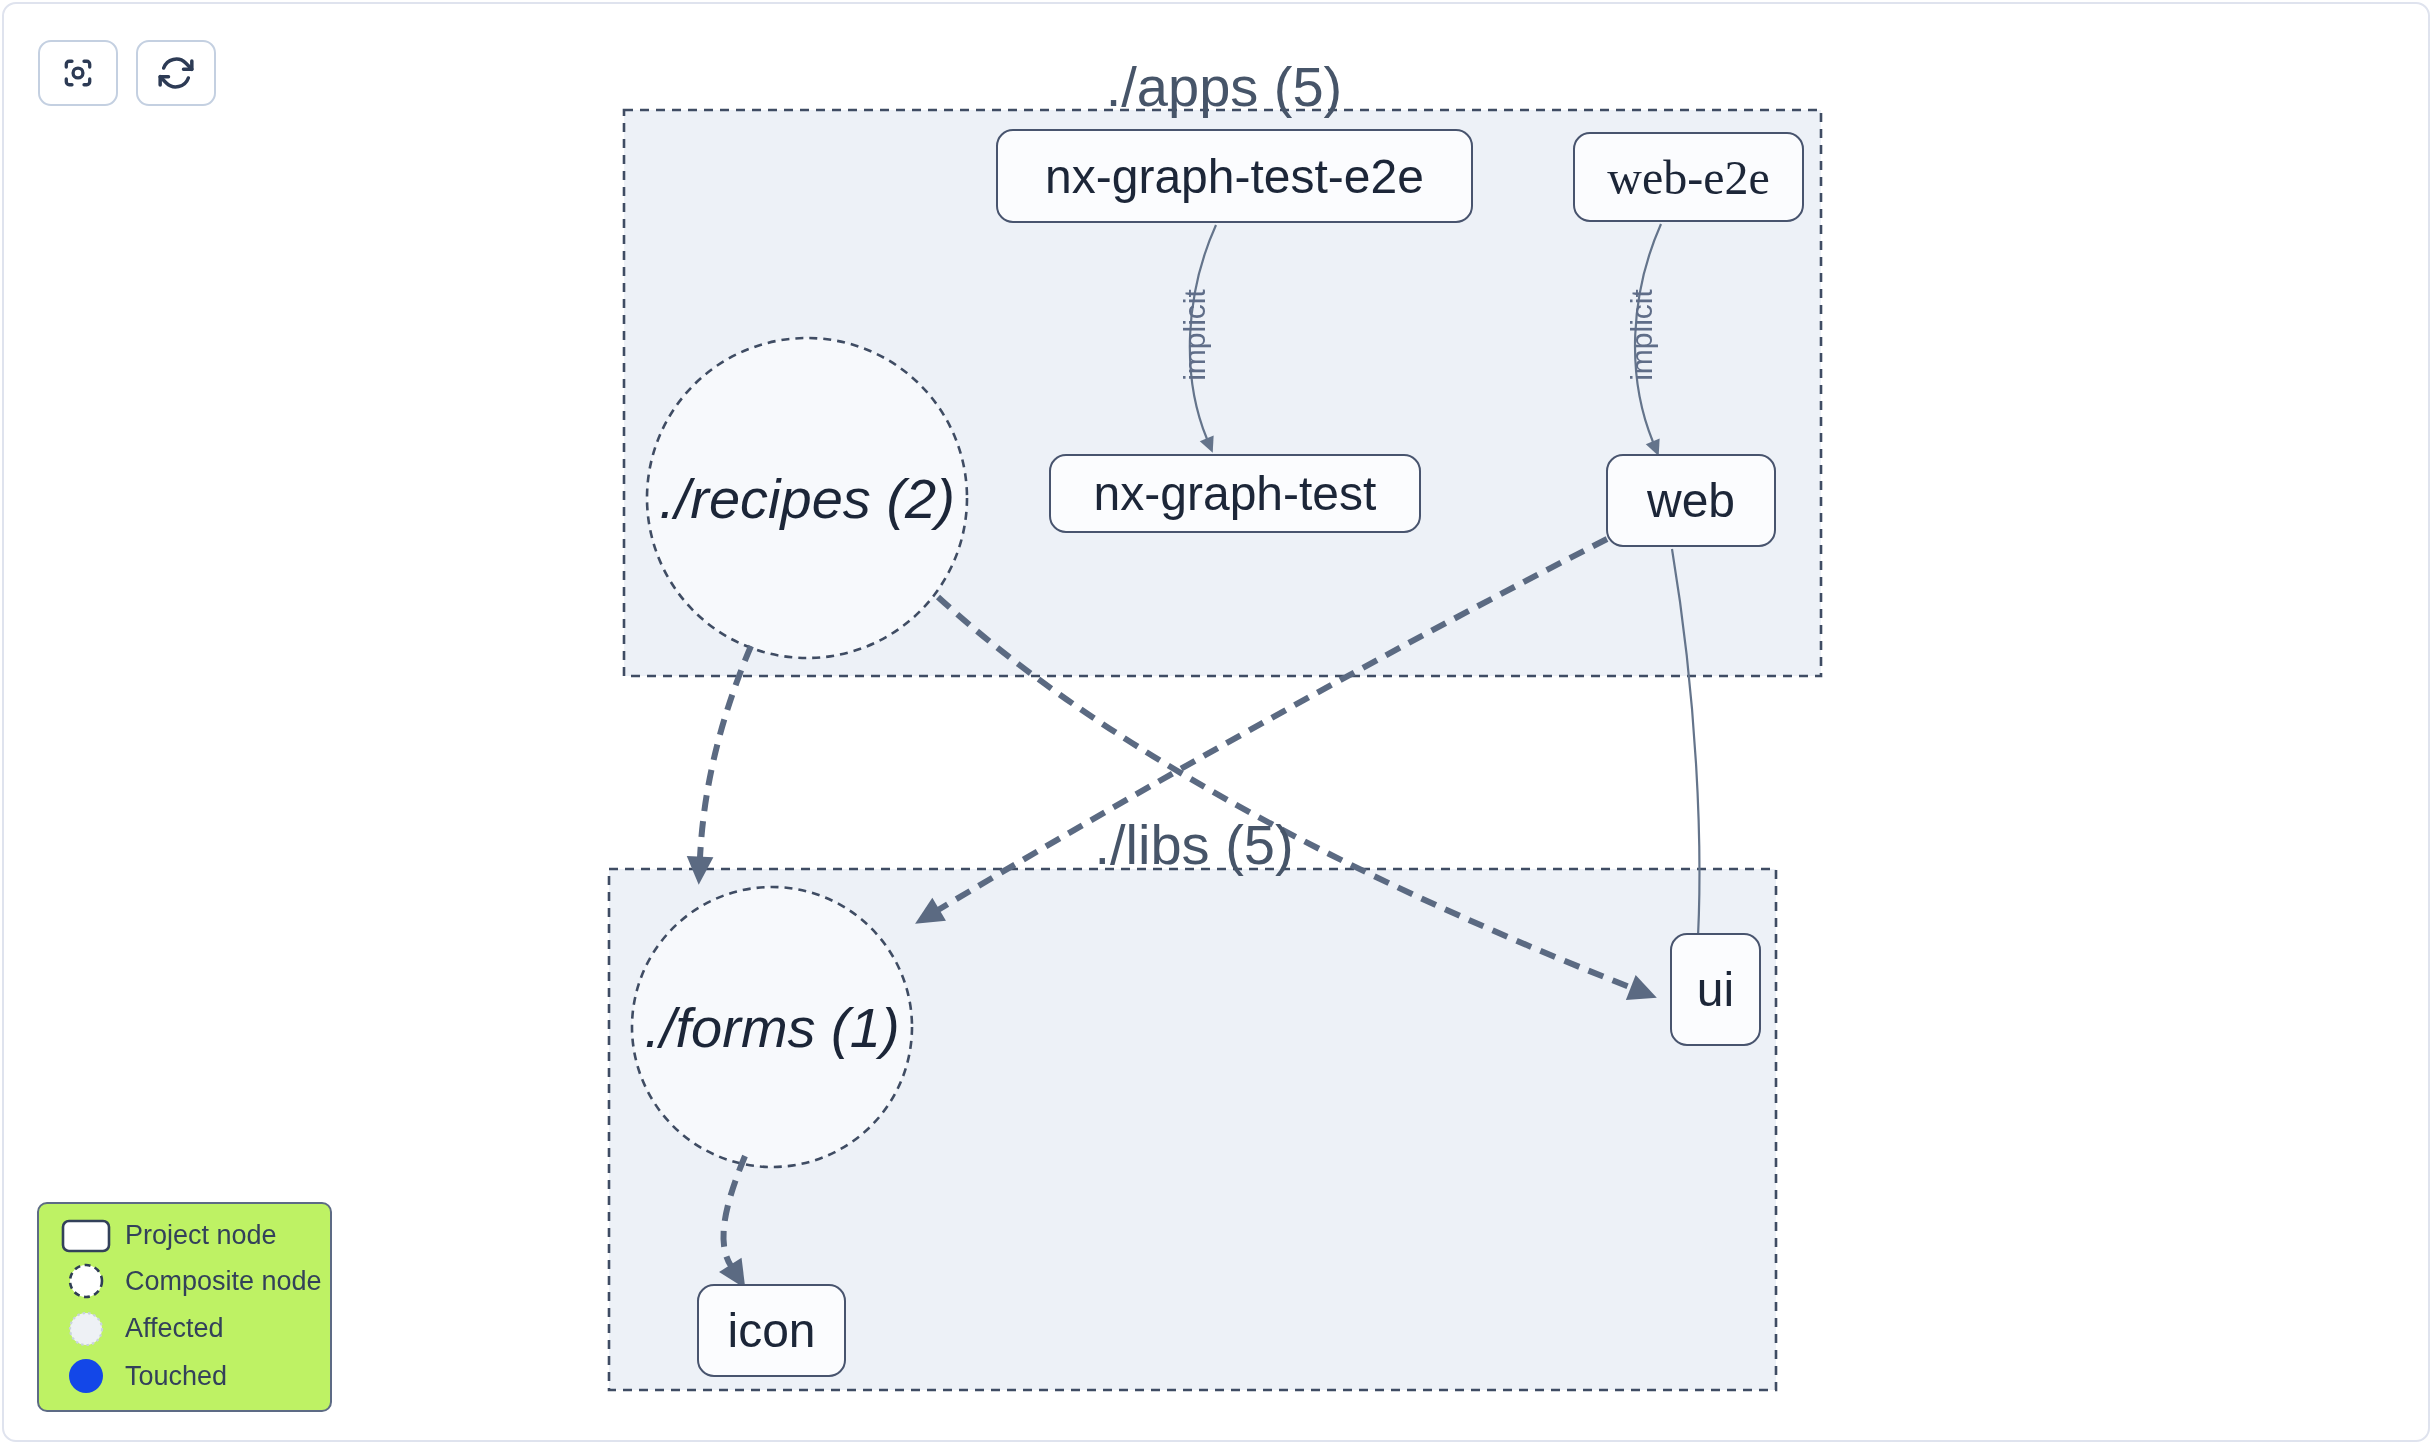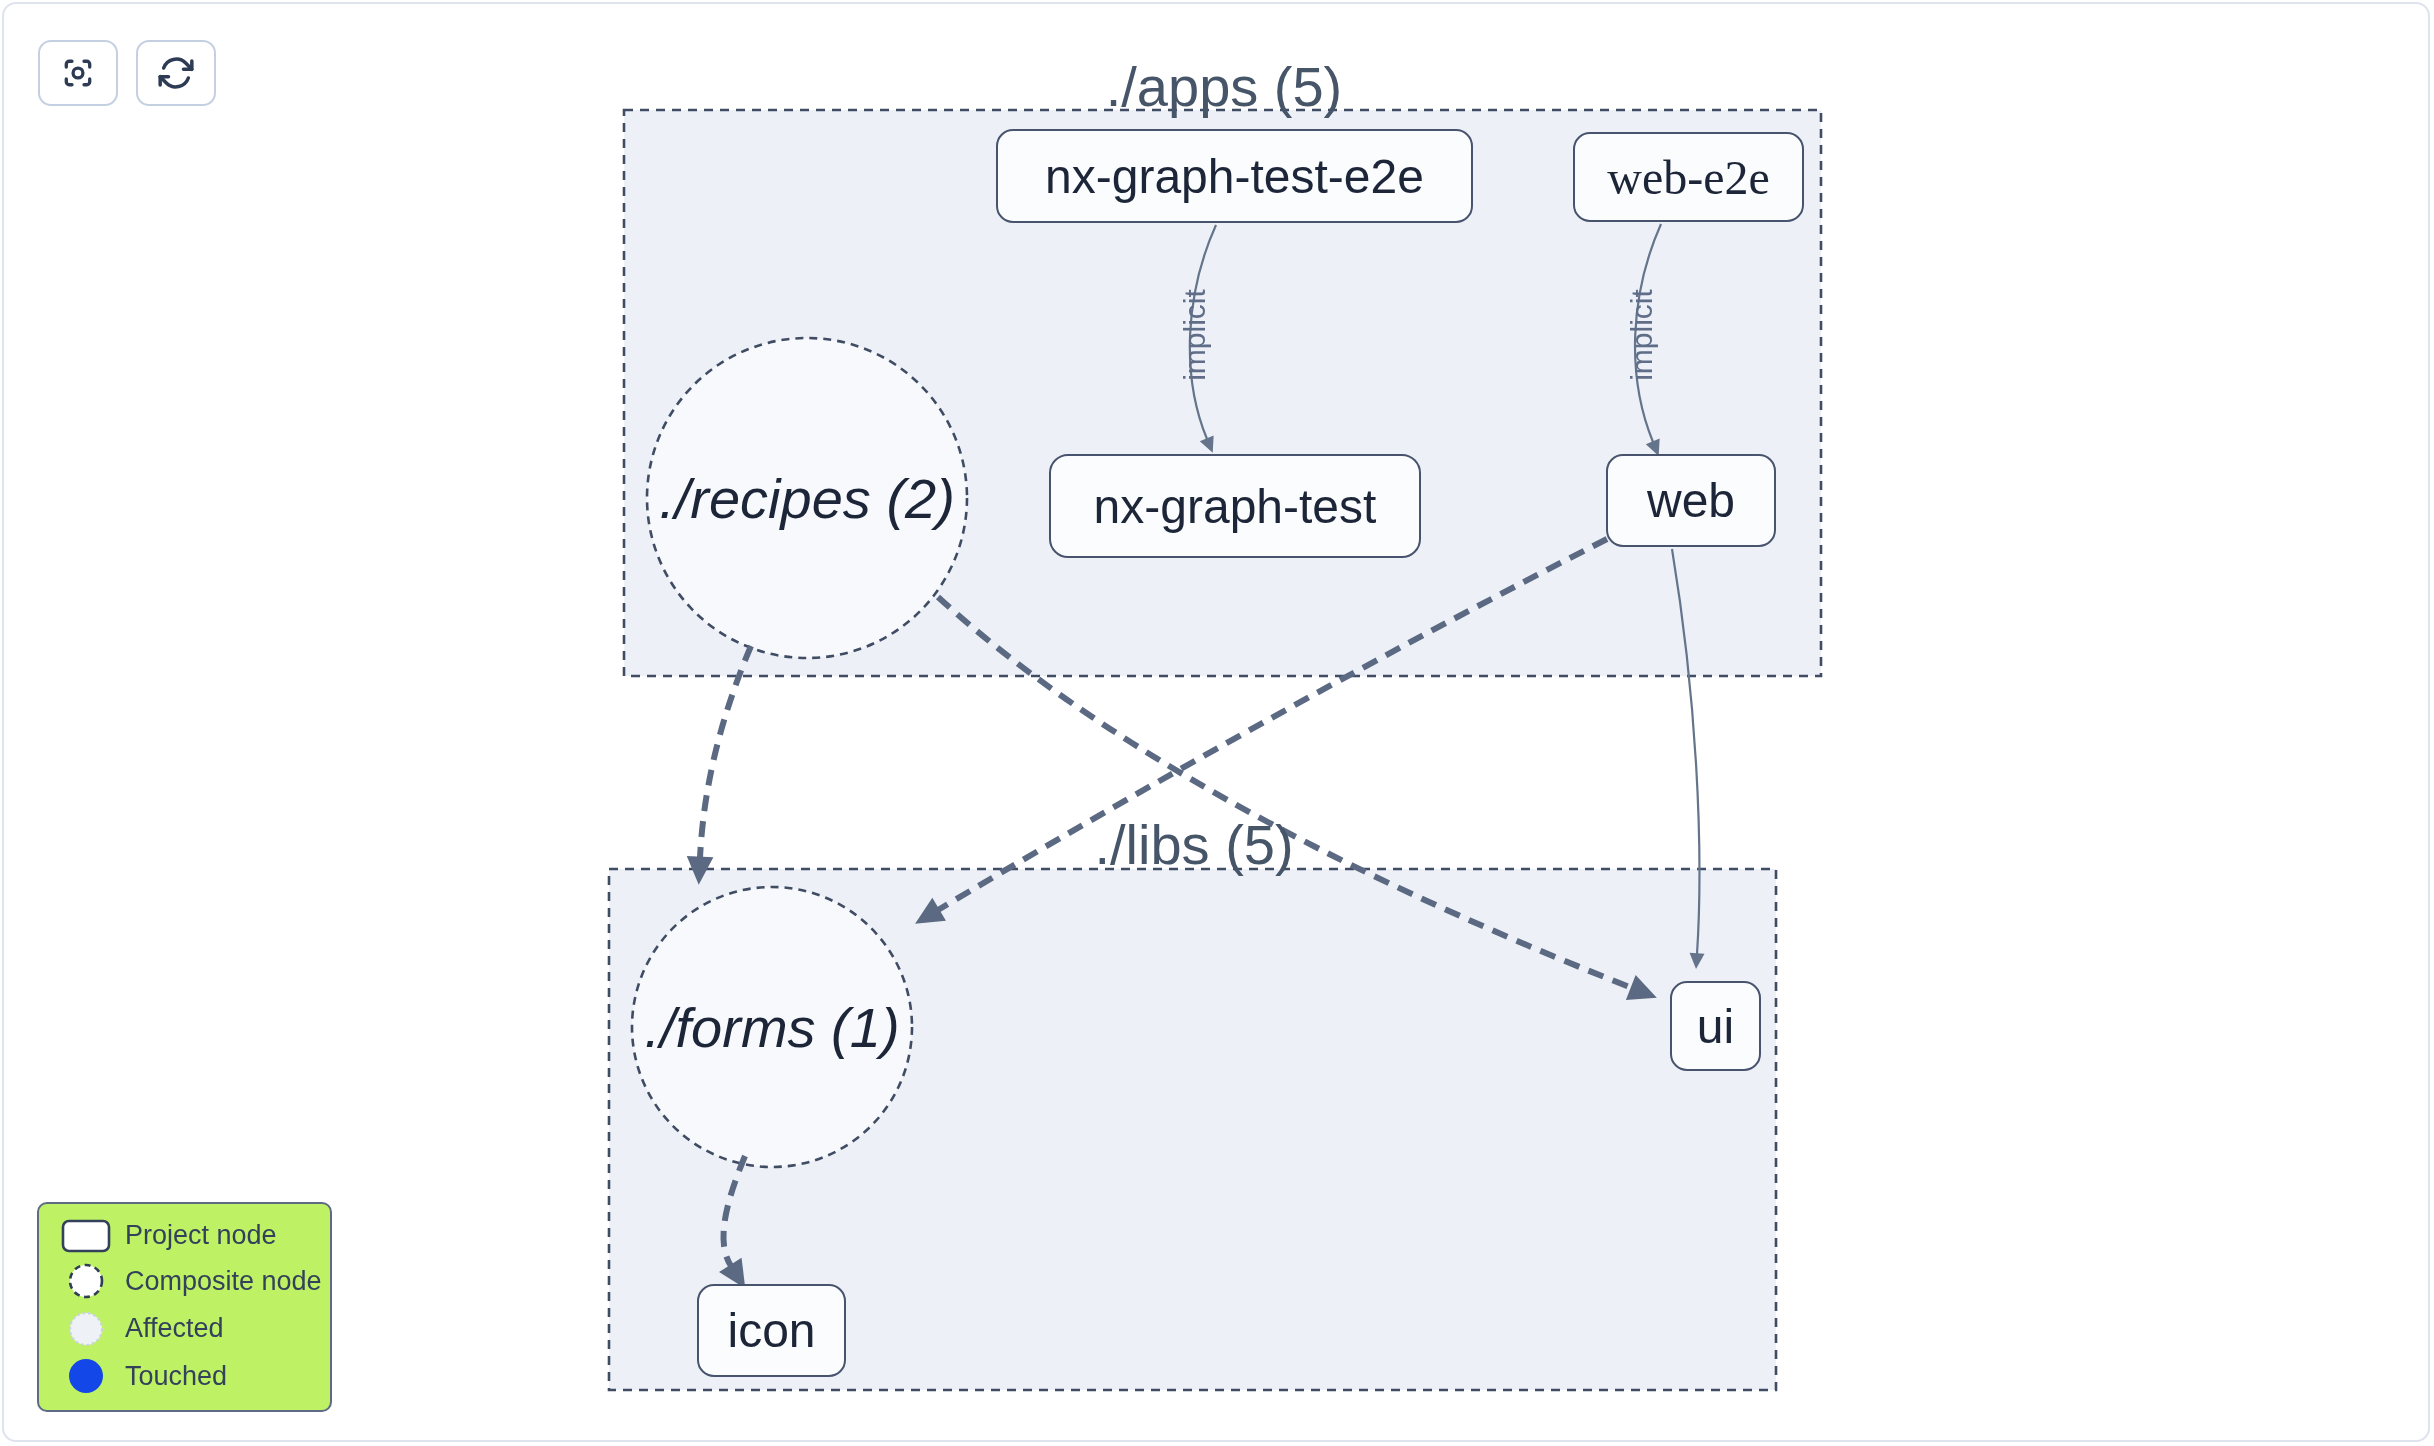--- a/index.html
+++ b/index.html
@@ -108,27 +108,27 @@
 
   <div class="section-label" style="left:1220px;top:50px;">./apps (5)</div>
   <div class="section-label" style="left:1190px;top:808px;">./libs (5)</div>
 
   <div class="node" style="left:992px;top:125px;width:477px;height:94px;">
     <span>nx-graph-test-e2e</span>
   </div>
   <div class="node" style="left:1569px;top:128px;width:231px;height:90px;font-family:Liberation Serif, serif;">
     <span>web-e2e</span>
   </div>
-  <div class="node" style="left:1045px;top:450px;width:372px;height:104px;border-radius:19px;">
+  <div class="node" style="left:1045px;top:450px;width:372px;height:79px;">
     <span>nx-graph-test</span>
   </div>
   <div class="node" style="left:1602px;top:450px;width:170px;height:93px;">
     <span>web</span>
   </div>
-  <div class="node" style="left:1666px;top:977px;width:91px;height:90px;">
+  <div class="node" style="left:1666px;top:929px;width:91px;height:113px;">
     <span>ui</span>
   </div>
   <div class="node" style="left:693px;top:1280px;width:149px;height:93px;">
     <span>icon</span>
   </div>
 
   <div class="circle-label" style="left:803px;top:494px;">./recipes (2)</div>
   <div class="circle-label" style="left:768px;top:1023px;">./forms (1)</div>
 
   <div class="edge-label" style="left:1191px;top:331px;">implicit</div>

